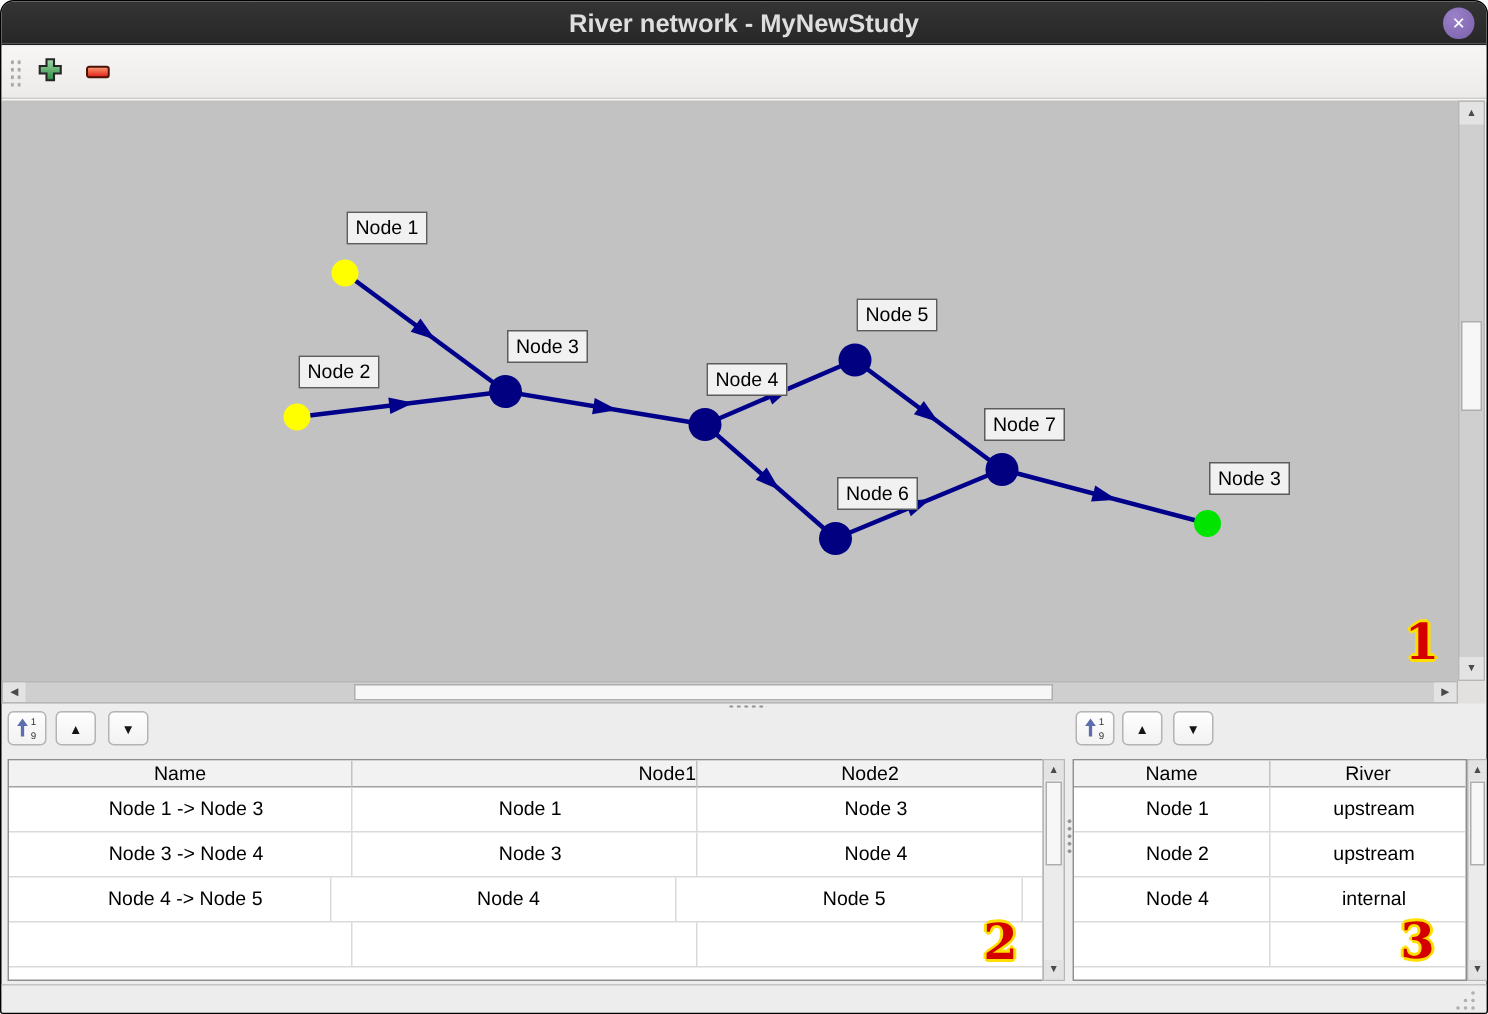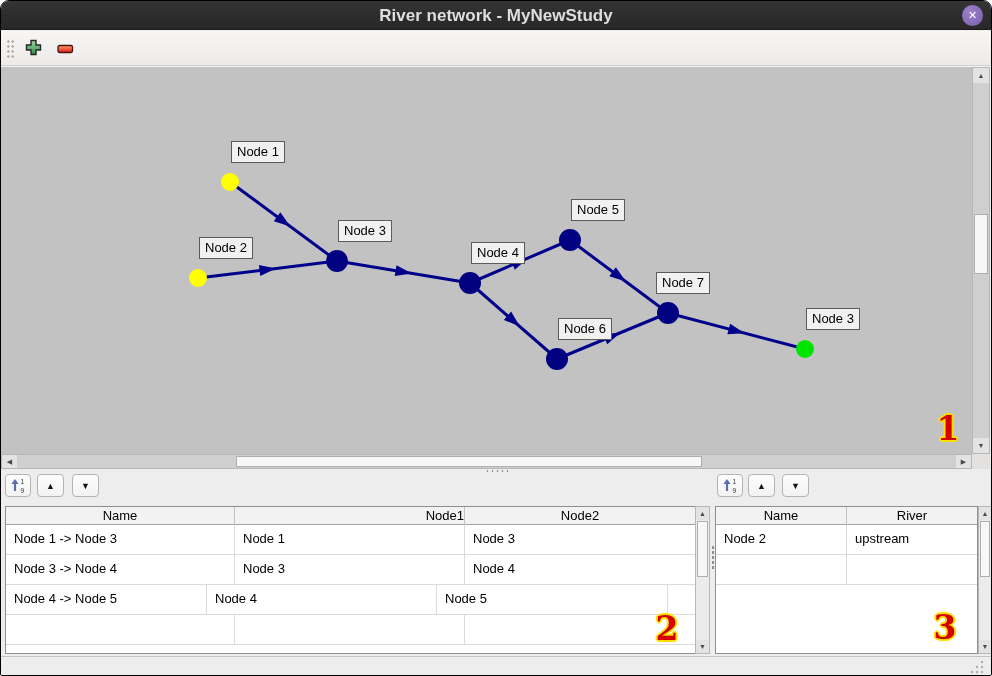--- a/index.html
+++ b/index.html
@@ -43,21 +43,21 @@
                 background-image:radial-gradient(#8f8f8f 1px,transparent 1.2px);background-size:4px 5px;}
   
   .p-btn{position:absolute;top:473px;height:23px;background:linear-gradient(#fefefe,#f2f2f2);
          border:1px solid #b4b4b4;border-radius:4px;display:flex;align-items:center;justify-content:center;
          color:#141414;font-size:9px;}
   
   .grid{position:absolute;top:505px;background:#fff;border:1px solid #8f8f8f;overflow:hidden;}
   .grid-header{height:18px;background:#f2f2f2;border-bottom:1px solid #a3a3a3;white-space:nowrap;}
   .ghcell{display:inline-block;height:18px;line-height:17px;text-align:center;font-size:13px;color:#000;
           border-right:1px solid #c2c2c2;vertical-align:top;}
-  .grow{height:30px;white-space:nowrap;border-bottom:1px solid #dadada;}
+  .grow{height:30px;white-space:nowrap;border-bottom:1px solid #dadada;text-align:center;}
   .gcell{display:inline-block;height:29px;line-height:28px;font-size:13px;color:#000;padding-left:8px;
          border-right:1px solid #dadada;vertical-align:top;overflow:hidden;}
   .bottom-strip{position:absolute;left:0;top:655px;width:990px;height:20px;background:#ededed;border-top:1px solid #c4c4c4;}
   .resize-grip{position:absolute;right:6px;top:2px;width:16px;height:15px;}
 </style>
 </head>
 <body>
 
 <div class="window">
 
@@ -210,21 +210,23 @@
     <div class="sb-btn" style="left:0;bottom:0;width:13px;height:13px;">
       <span>▼</span>
     </div>
   </div>
 
   <div class="v-split-dots" style="left:710px;top:544px;"></div>
 
   <div class="grid" style="left:714px;width:263px;height:148px;">
     <div class="grid-header" id="nodes-head"><div class="ghcell" style="width: 131px;">Name</div><div class="ghcell" style="width: 131px;">River</div></div>
     <div id="nodes-body">
+        <div class="grow"><div class="gcell" style="width: 131px;">Node 1</div><div class="gcell" style="width: 131px;">upstream</div></div>
         <div class="grow"><div class="gcell" style="width: 131px;">Node 2</div><div class="gcell" style="width: 131px;">upstream</div></div>
+        <div class="grow"><div class="gcell" style="width: 131px;">Node 4</div><div class="gcell" style="width: 131px;">internal</div></div>
         <div class="grow"><div class="gcell" style="width: 131px;"></div><div class="gcell" style="width: 131px;"></div></div>
       </div>
   </div>
 
   <div class="sb" style="left:977px;top:505px;width:14px;height:148px;background:#ebebeb;">
     <div class="sb-btn" style="left:0;top:0;width:12px;height:13px;">
       <span>▲</span>
     </div>
     <div class="sb-thumb" style="left:1px;top:14px;width:10px;height:56px;"></div>
     <div class="sb-btn" style="left:0;bottom:0;width:12px;height:13px;">

